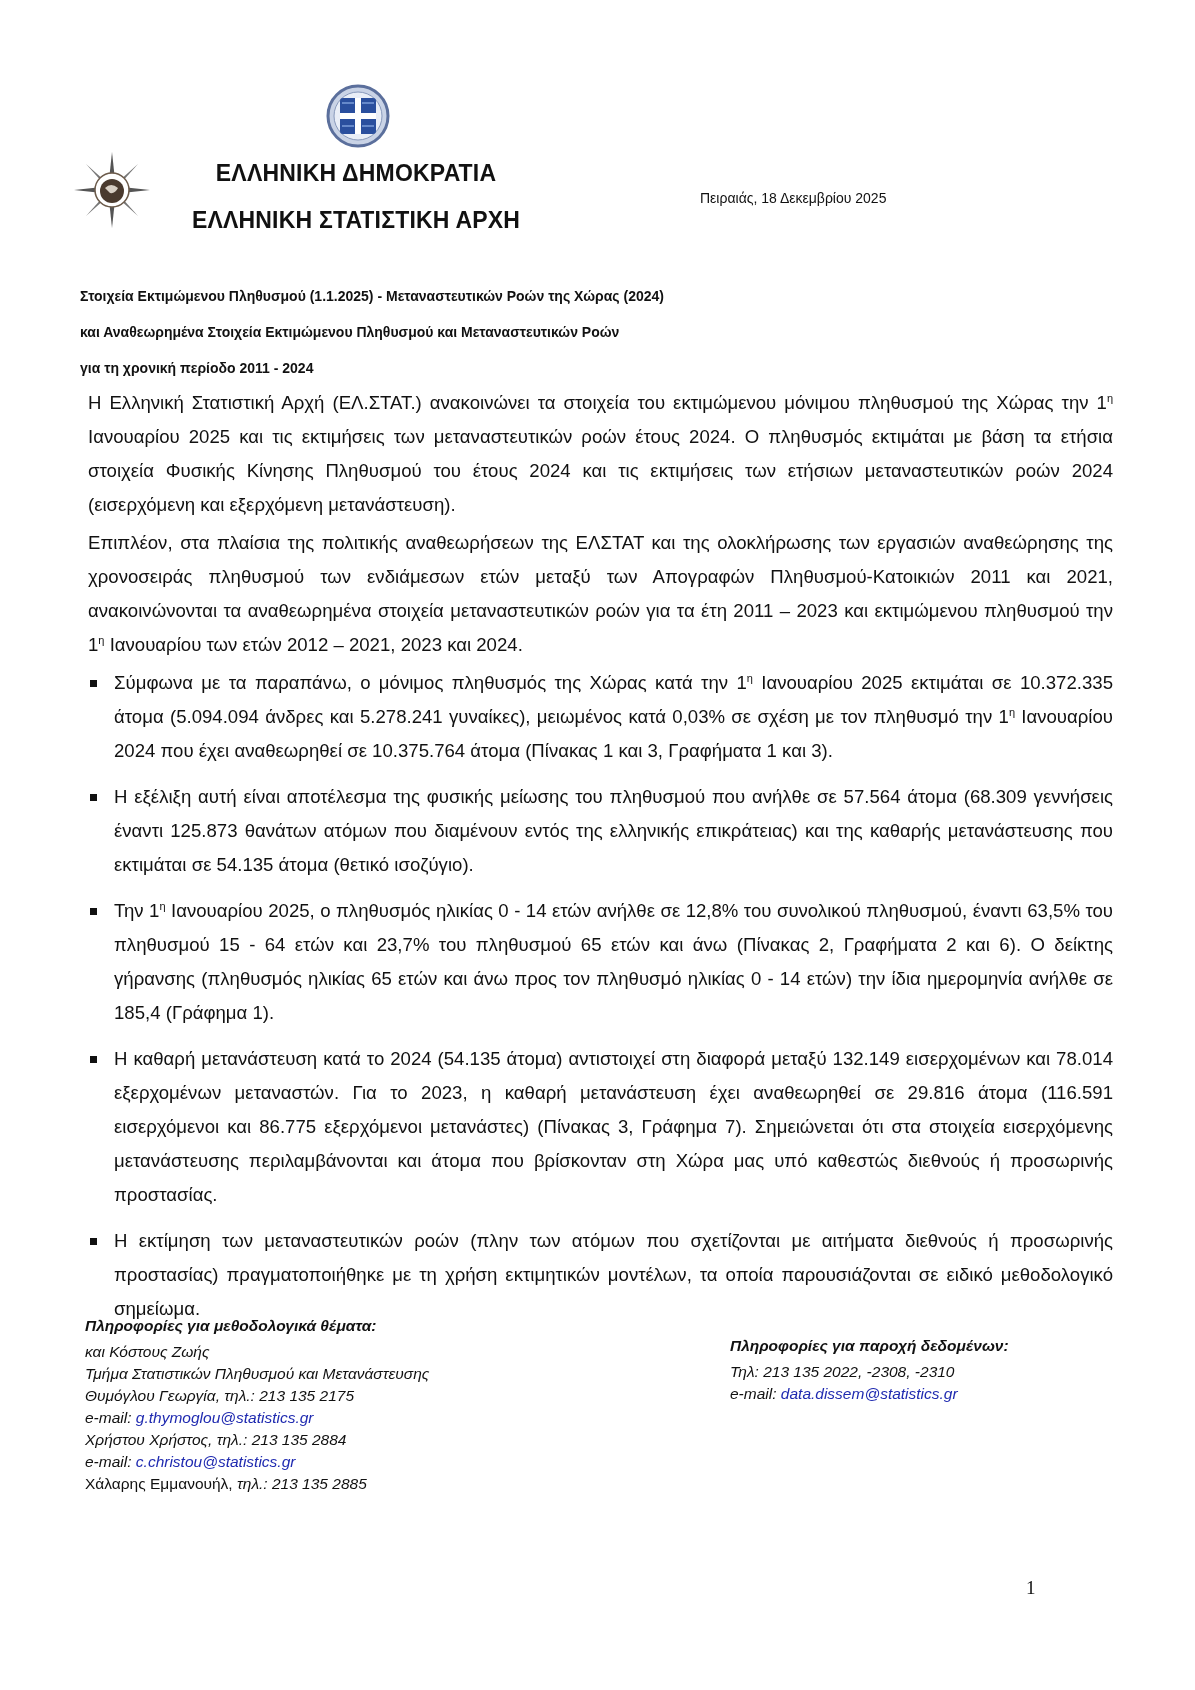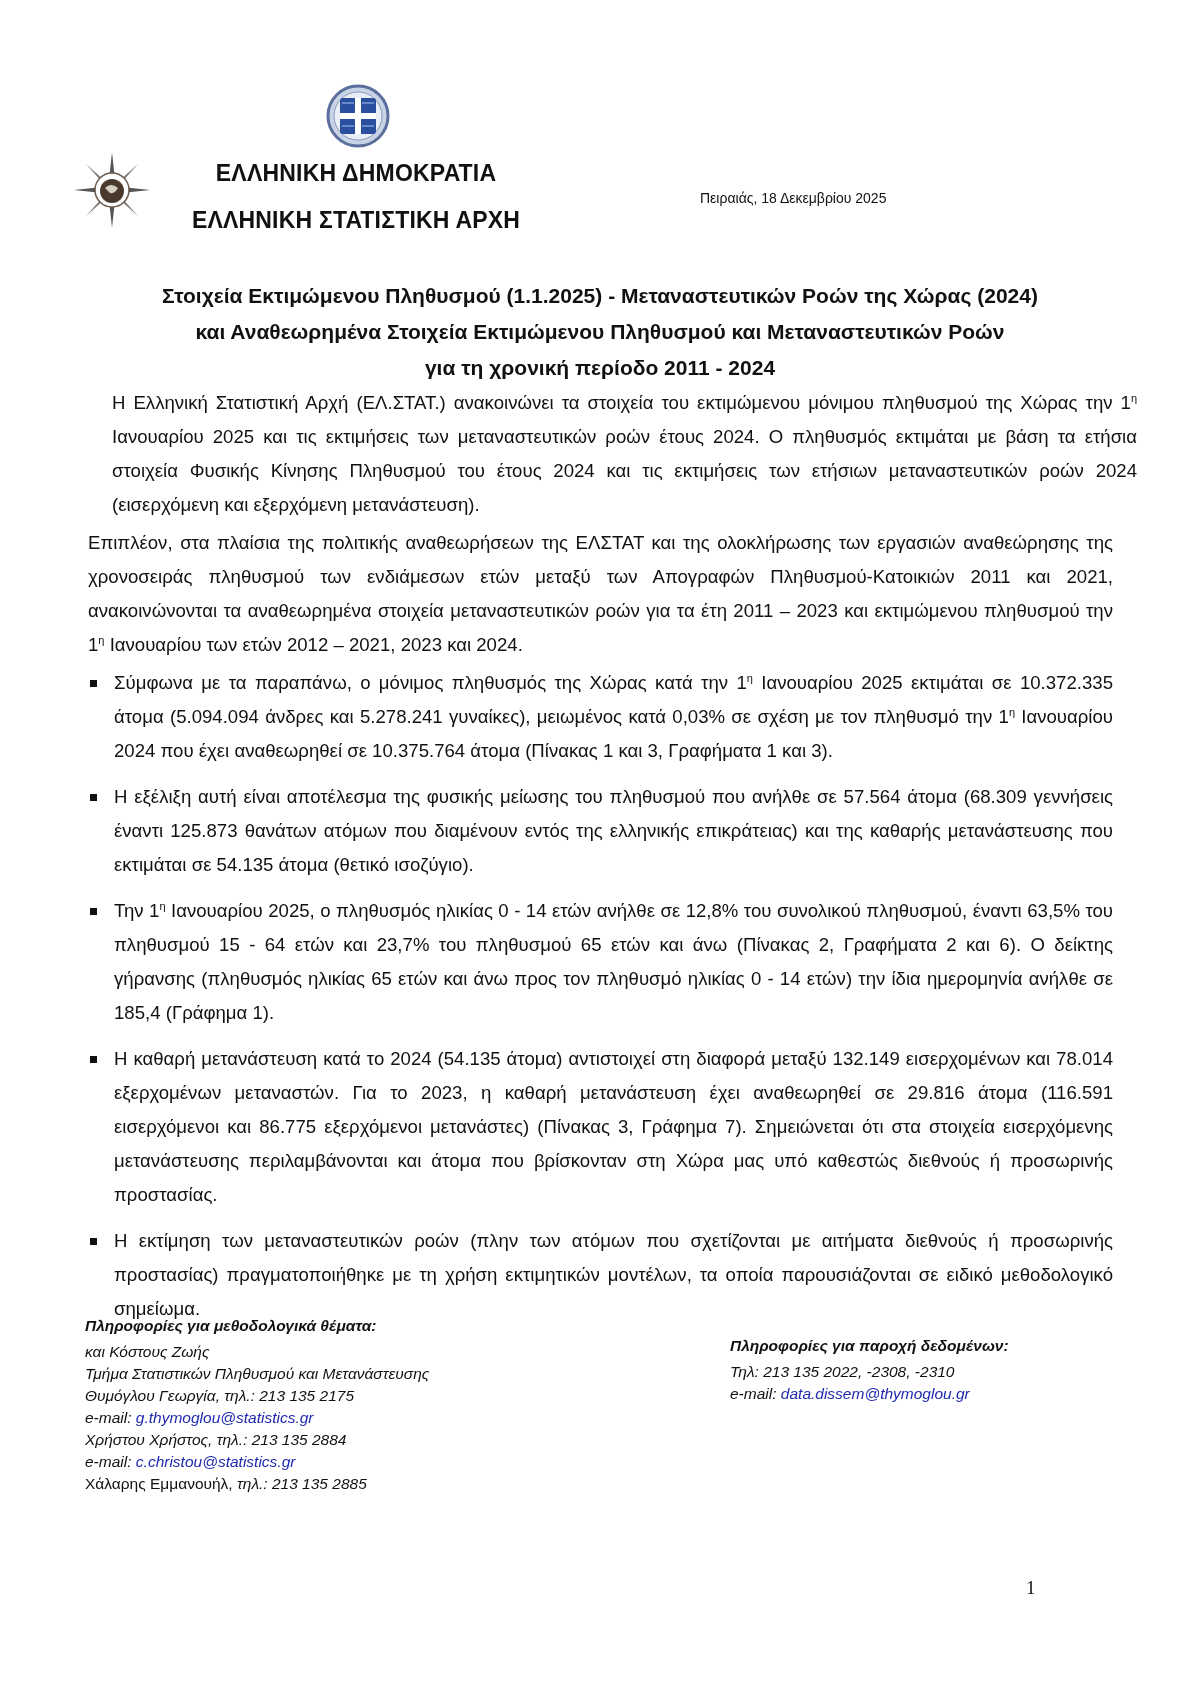--- a/index.html
+++ b/index.html
@@ -5,23 +5,23 @@
     html, body { margin: 0; padding: 0; background: #ffffff; }
     body { width: 1195px; height: 1690px; position: relative; overflow: hidden;
            font-family: "Liberation Sans", "DejaVu Sans", sans-serif; color: #111; }
     .abs { position: absolute; }
     .emblem { left: 326px; top: 84px; width: 64px; height: 64px; }
     .compass { left: 72px; top: 150px; width: 80px; height: 80px; }
     .org { left: 176px; width: 360px; text-align: center; font-weight: bold; font-size: 23px; letter-spacing: 0.2px; }
     .org1 { top: 160px; }
     .org2 { top: 207px; }
     .dateline { left: 700px; top: 190px; font-size: 14px; }
-    .title { left: 80px; width: 1040px; text-align: center; font-weight: bold; font-size: 21px; line-height: 36px; top: 278px; }
+    .title { left: 80px; width: 1040px; text-align: left; font-weight: bold; font-size: 14px; line-height: 36px; top: 278px; }
     .body { left: 88px; width: 1025px; font-size: 18.6px; line-height: 34px; text-align: justify; }
-    .p1 { top: 386px; margin-left: 24px; }
+    .p1 { top: 386px; }
     .p2 { top: 526px; }
     .bullets { left: 88px; width: 1025px; top: 666px; margin: 0; padding: 0; list-style: none; font-size: 18.6px; line-height: 34px; }
     .bullets li { position: relative; padding-left: 26px; text-align: justify; margin-bottom: 12px; }
     .bullets li .sq { position: absolute; left: 2px; top: 14px; width: 7px; height: 7px; background: #111; }
     sup { font-size: 11px; vertical-align: super; line-height: 0; }
     .foot { font-style: italic; font-size: 15.5px; line-height: 22px; }
     .foot-left { left: 85px; top: 1315px; width: 460px; }
     .foot-right { left: 730px; top: 1335px; width: 340px; }
     .foot-head { font-weight: bold; margin-bottom: 4px; }
     .link { color: #1f2ab0; }
@@ -90,16 +90,16 @@
   <div>Θυμόγλου Γεωργία, τηλ.: 213 135 2175</div>
   <div><span>e-mail: </span><span class="link">g.thymoglou@statistics.gr</span></div>
   <div>Χρήστου Χρήστος, τηλ.: 213 135 2884</div>
   <div><span>e-mail: </span><span class="link">c.christou@statistics.gr</span></div>
   <div><span class="upright">Χάλαρης Εμμανουήλ,</span><span> τηλ.: 213 135 2885</span></div>
 </div>
 
 <div class="abs foot foot-right">
   <div class="foot-head">Πληροφορίες για παροχή δεδομένων:</div>
   <div>Τηλ:  213 135 2022, -2308, -2310</div>
-  <div><span>e-mail: </span><span class="link">data.dissem@thymoglou.gr</span></div>
+  <div><span>e-mail: </span><span class="link">data.dissem@statistics.gr</span></div>
 </div>
 
 <div class="abs pagenum">1</div>
 
 </body></html>

